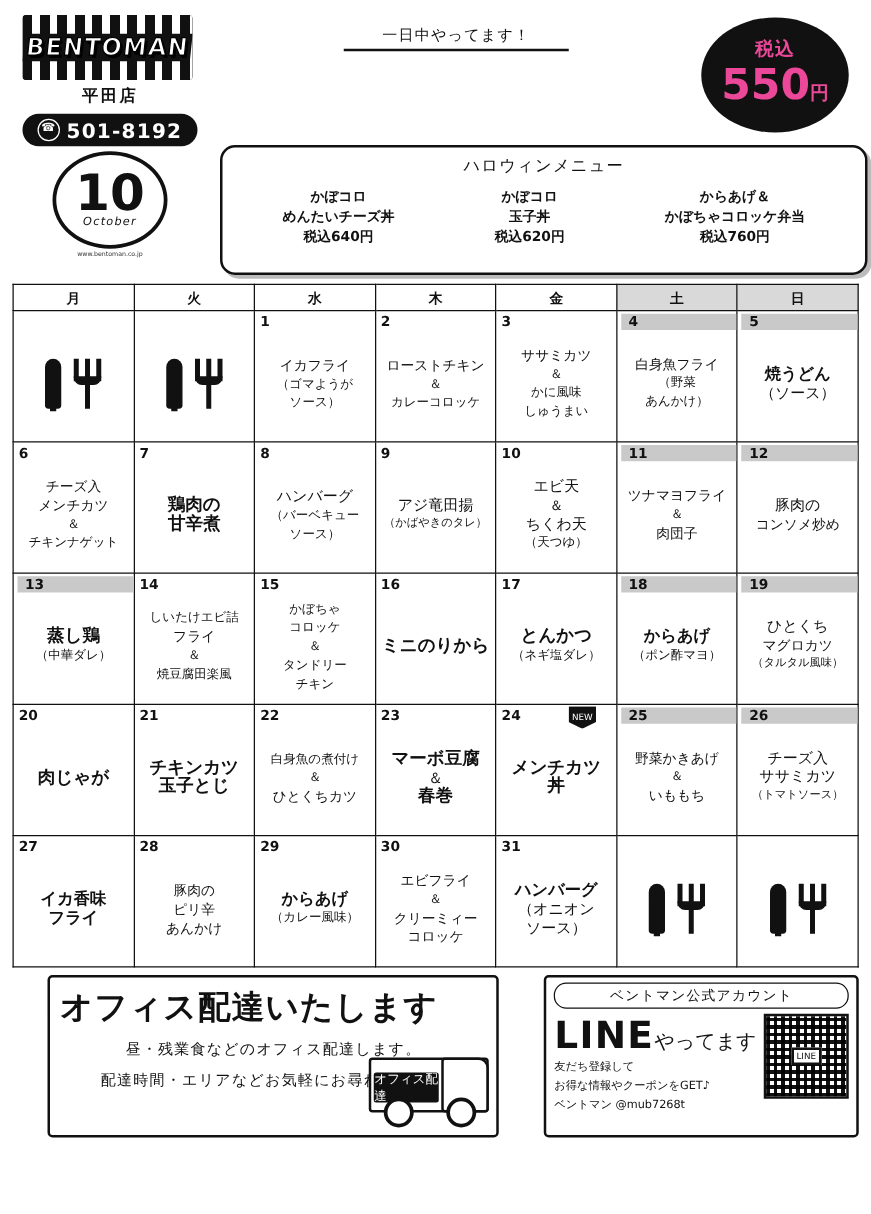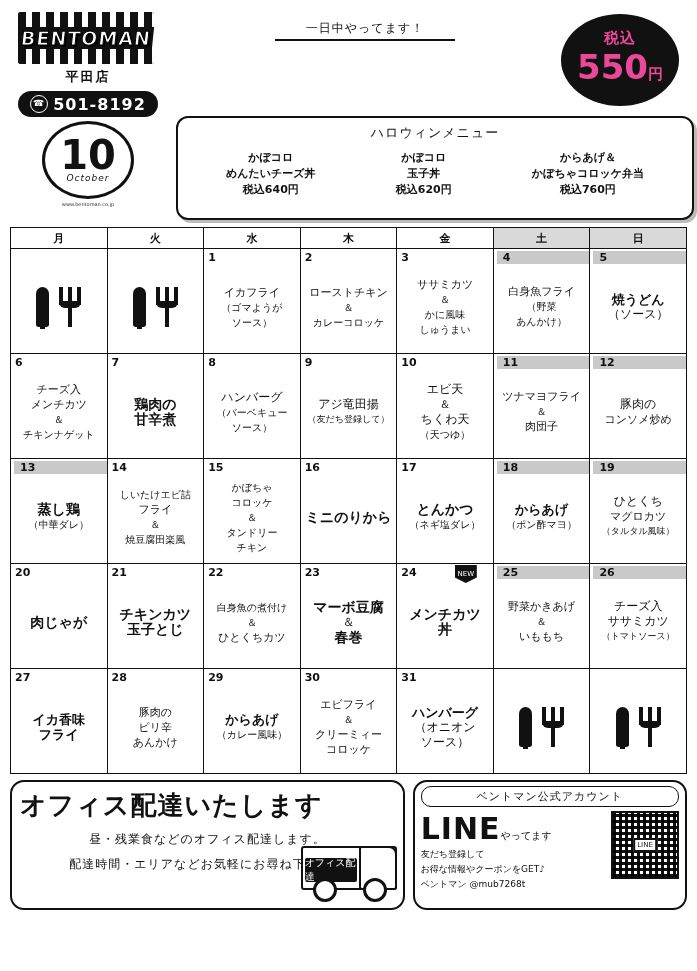--- a/index.html
+++ b/index.html
@@ -54,37 +54,37 @@
   .fork i{position:absolute;top:0;width:4px;height:18px;background:#111;}
   .fork i:nth-child(1){left:0;}
   .fork i:nth-child(2){left:9px;}
   .fork i:nth-child(3){left:18px;}
   .fork b{position:absolute;left:0;top:14px;width:22px;height:7px;background:#111;border-radius:0 0 6px 6px;}
   .fork u{position:absolute;left:9px;top:18px;width:4px;height:22px;background:#111;text-decoration:none;}
   .new-badge{position:absolute;right:16px;top:1px;width:22px;height:18px;background:#111;color:#fff;font-size:7px;display:flex;align-items:center;justify-content:center;clip-path:polygon(0 0,100% 0,100% 70%,50% 100%,0 70%);}
 
   
   .footer{display:flex;gap:8px;margin-top:6px;height:130px;}
-  .fbox{border:2px solid #111;border-radius:14px;box-sizing:border-box;position:relative;}
+  .fbox{border:2px solid #111;border-radius:4px;box-sizing:border-box;position:relative;margin-left:28px;}
   .fleft{flex:1.45;padding:6px 8px;}
   .fleft h3{margin:0;font-size:26px;font-weight:bold;letter-spacing:1px;}
   .fleft p{margin:8px 0 0;font-size:12px;text-align:center;letter-spacing:1px;}
   .truck{position:absolute;right:6px;bottom:4px;width:96px;height:72px;}
   .truck .body{position:absolute;left:0;bottom:14px;width:92px;height:40px;border:2px solid #111;border-radius:3px;background:#fff;}
   .truck .cab{position:absolute;left:58px;bottom:14px;width:34px;height:40px;border:2px solid #111;border-radius:3px 8px 3px 3px;background:#fff;}
   .truck .label{position:absolute;left:4px;bottom:22px;width:52px;height:24px;background:#111;color:#fff;font-size:10px;display:flex;align-items:center;justify-content:center;border-radius:2px;}
   .truck .wheel{position:absolute;bottom:2px;width:18px;height:18px;border:3px solid #111;border-radius:50%;background:#fff;}
   .truck .w1{left:12px;}
   .truck .w2{left:62px;}
   .fright{flex:1;padding:4px 6px;display:flex;flex-direction:column;}
   .acct-title{border:1.5px solid #111;border-radius:10px;font-size:11px;text-align:center;padding:2px 0;letter-spacing:1px;}
   .line-row{display:flex;align-items:flex-start;margin-top:4px;}
   .line-left{flex:1;}
   .line-big{font-size:30px;font-weight:bold;letter-spacing:1px;}
-  .line-big .small{font-size:10px;font-weight:normal;letter-spacing:0;}
+  .line-big .small{font-size:16px;font-weight:normal;letter-spacing:0;}
   .line-txt{font-size:9px;line-height:13px;margin-top:2px;}
   .qr{width:64px;height:64px;background:
      repeating-linear-gradient(90deg,#111 0 3px,#fff 3px 6px),
      repeating-linear-gradient(0deg,#111 0 3px,#fff 3px 6px);
      background-blend-mode:multiply;border:2px solid #111;position:relative;}
   .qr:after{content:"LINE";position:absolute;left:50%;top:50%;transform:translate(-50%,-50%);background:#fff;border:2px solid #111;font-size:7px;padding:1px 2px;color:#111;}
 </style>
 </head>
 <body>
 
@@ -271,21 +271,21 @@
                 <div class="l s10">（バーベキュー</div>
                 <div class="l s10">ソース）</div>
               </div>
             </div>
           </td>
           <td>
             <div class="cell">
               <div class="daynum">9</div>
               <div class="menu">
                 <div class="l s12">アジ竜田揚</div>
-                <div class="l s9">（友だち登録して）</div>
+                <div class="l s9">（かばやきのタレ）</div>
               </div>
             </div>
           </td>
           <td>
             <div class="cell">
               <div class="daynum">10</div>
               <div class="menu">
                 <div class="l s12">エビ天</div>
                 <div class="l s11">＆</div>
                 <div class="l s12">ちくわ天</div>

